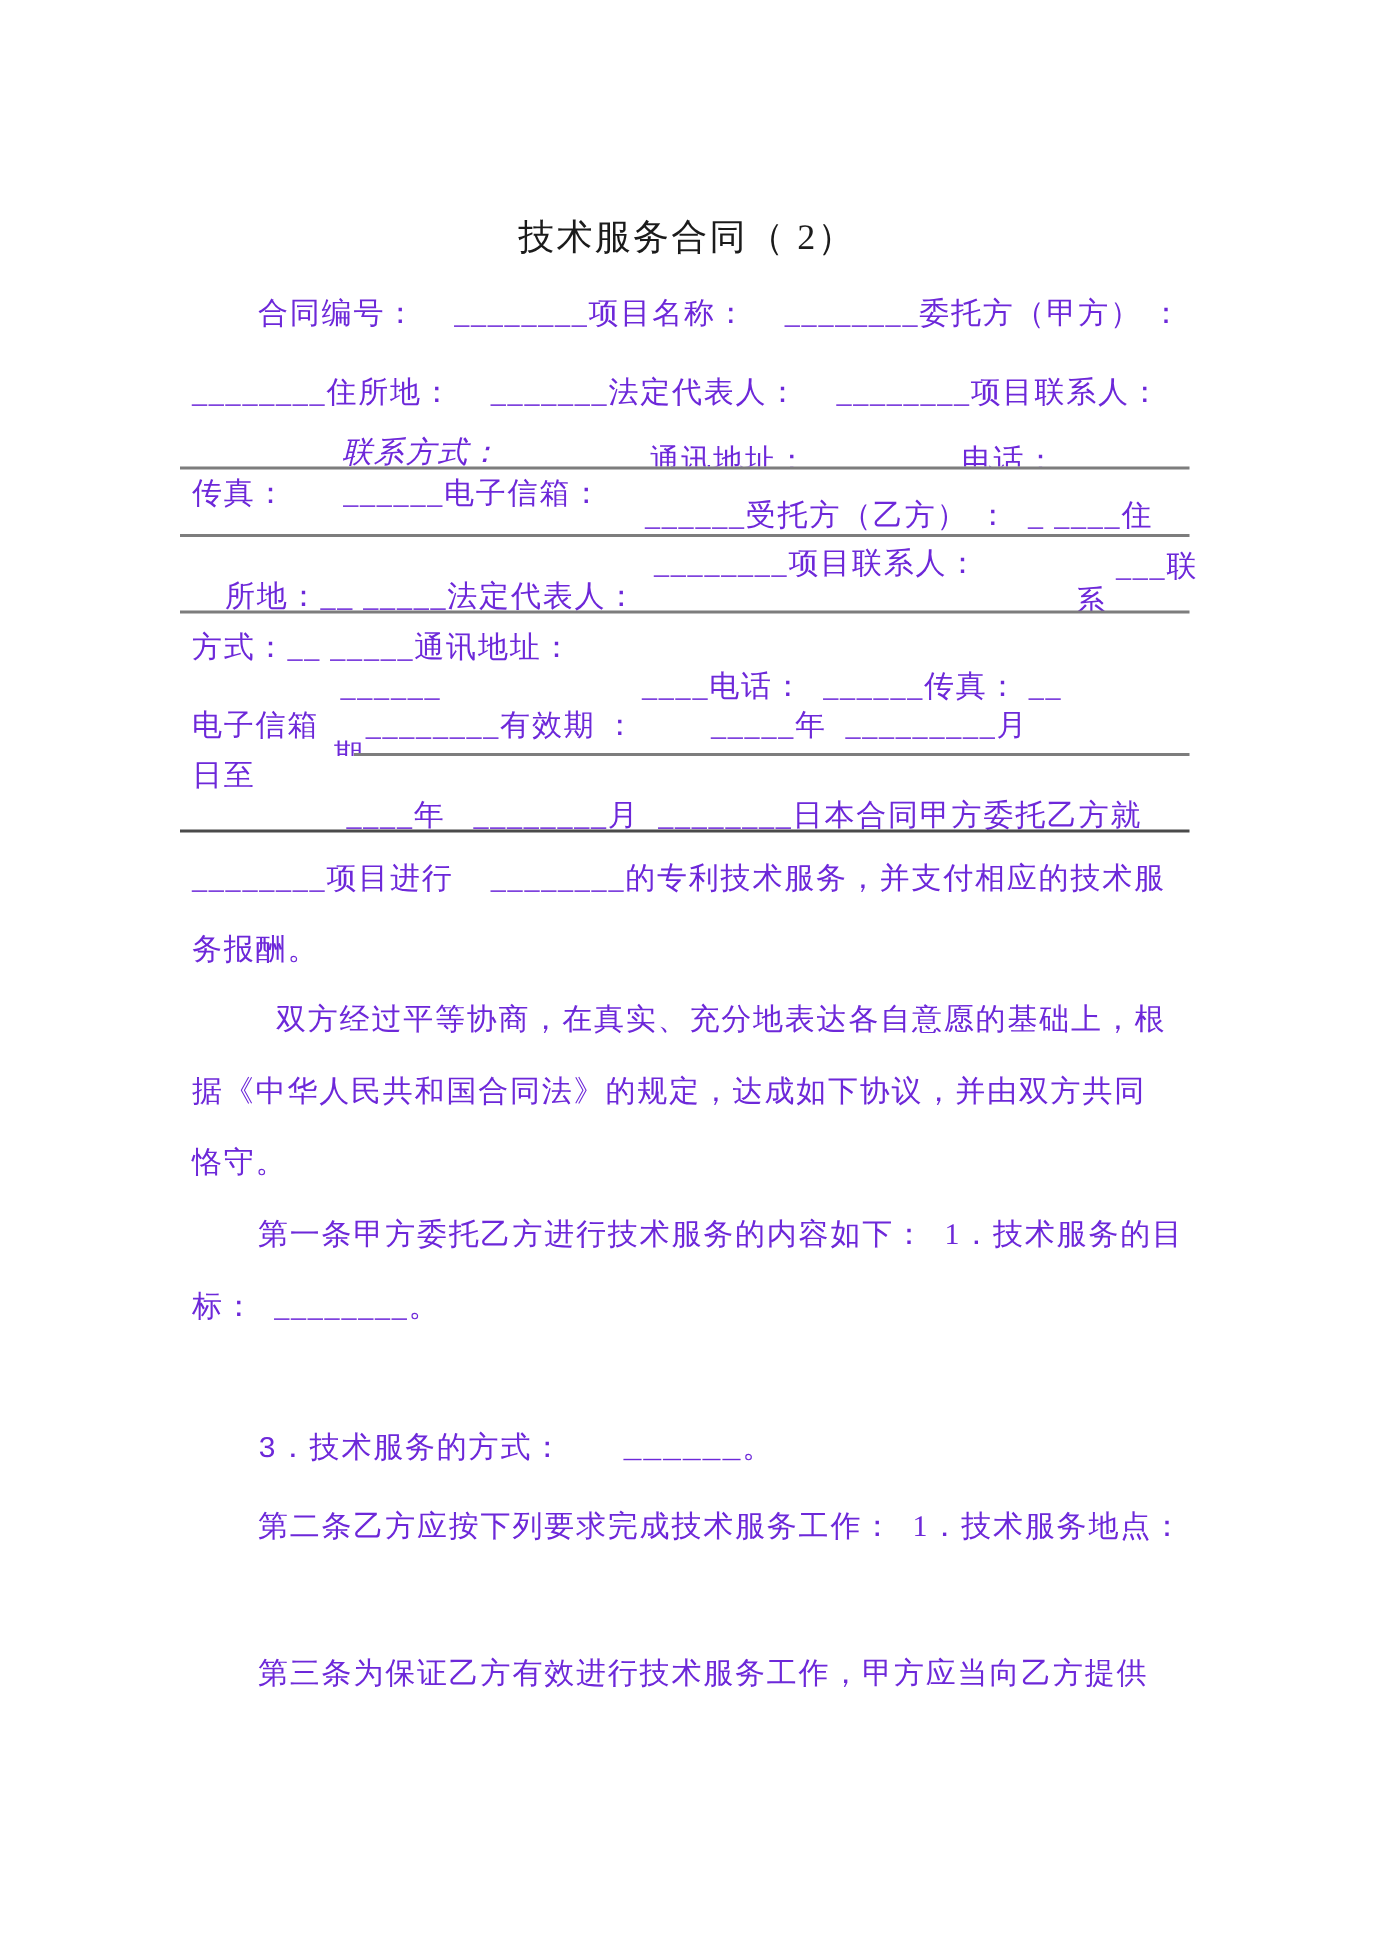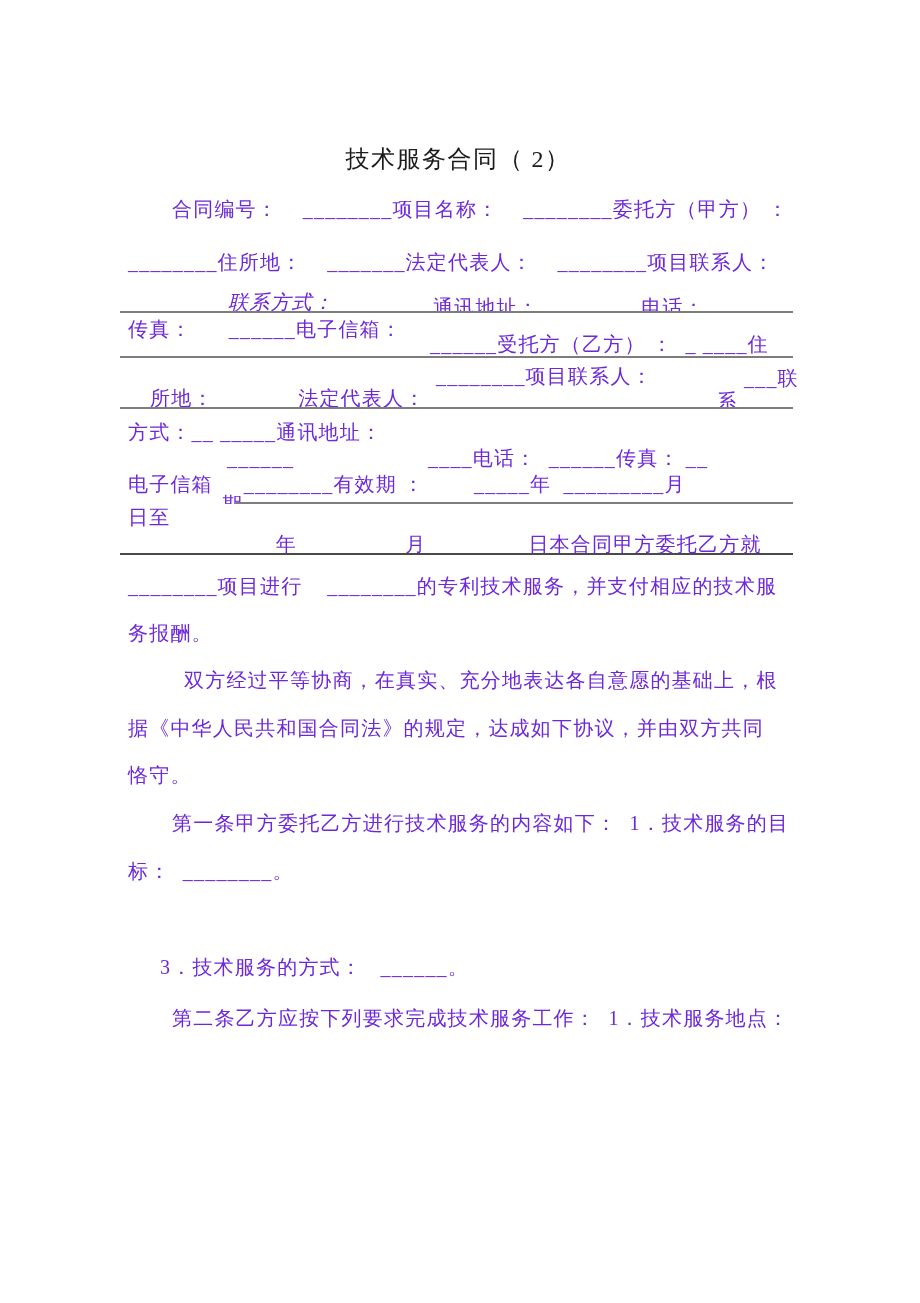--- a/index.html
+++ b/index.html
@@ -79,18 +79,19 @@
 
   <div class="frag" style="left:128px;top:574px;">________项目进行    ________的专利技术服务，并支付相应的技术服</div>
   <div class="frag" style="left:128px;top:621px;">务报酬。</div>
 
   <div class="frag" style="left:172px;top:668px;margin-left:12px;">双方经过平等协商，在真实、充分地表达各自意愿的基础上，根</div>
   <div class="frag" style="left:128px;top:716px;">据《中华人民共和国合同法》的规定，达成如下协议，并由双方共同</div>
   <div class="frag" style="left:128px;top:763px;">恪守。</div>
 
   <div class="frag" style="left:172px;top:811px;">第一条甲方委托乙方进行技术服务的内容如下：  1．技术服务的目</div>
   <div class="frag" style="left:128px;top:859px;">标：  ________。</div>
-  <div class="frag" style="left:160px;top:955px;">3．技术服务的方式：   ______。</div>
+  <div class="frag" style="left:172px;top:955px;font-family:Liberation Mono, monospace;">3．技术服务的方式：   ______。</div>
 
   <div class="frag" style="left:172px;top:1006px;">第二条乙方应按下列要求完成技术服务工作：  1．技术服务地点：</div>
 
+  <div class="frag" style="left:172px;top:1104px;">第三条为保证乙方有效进行技术服务工作，甲方应当向乙方提供</div>
 
 </div>
 
 </body></html>

